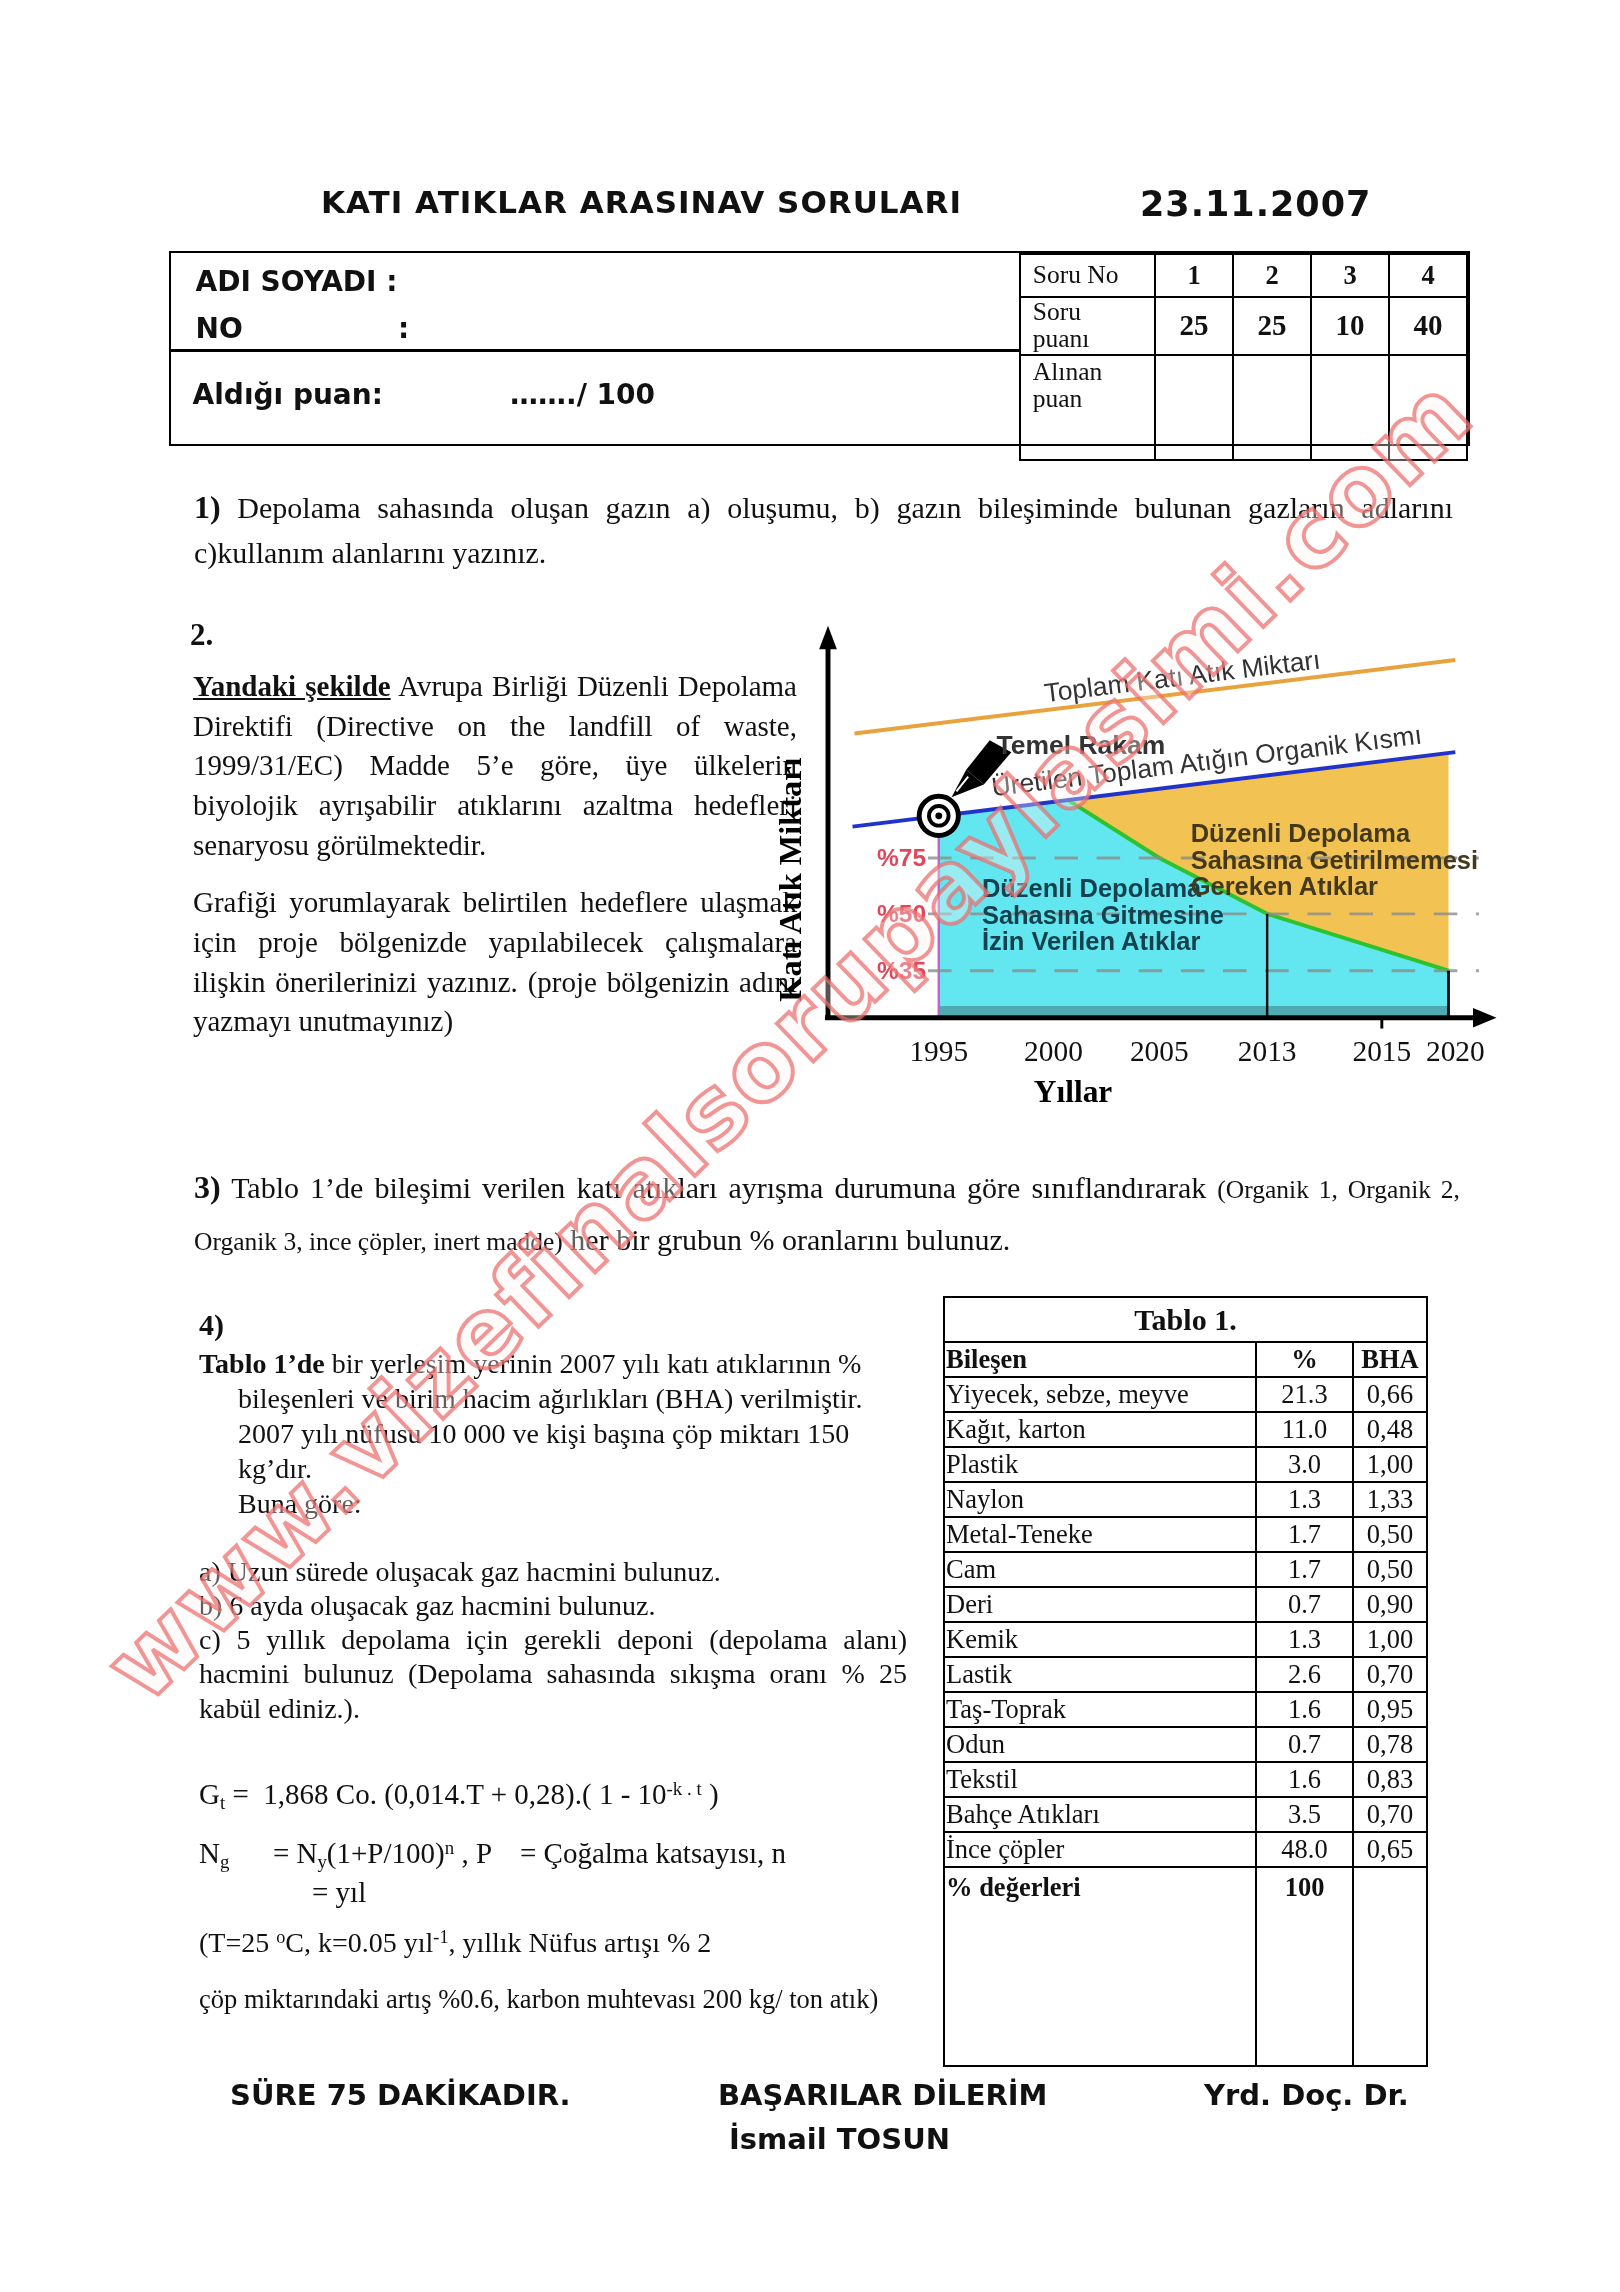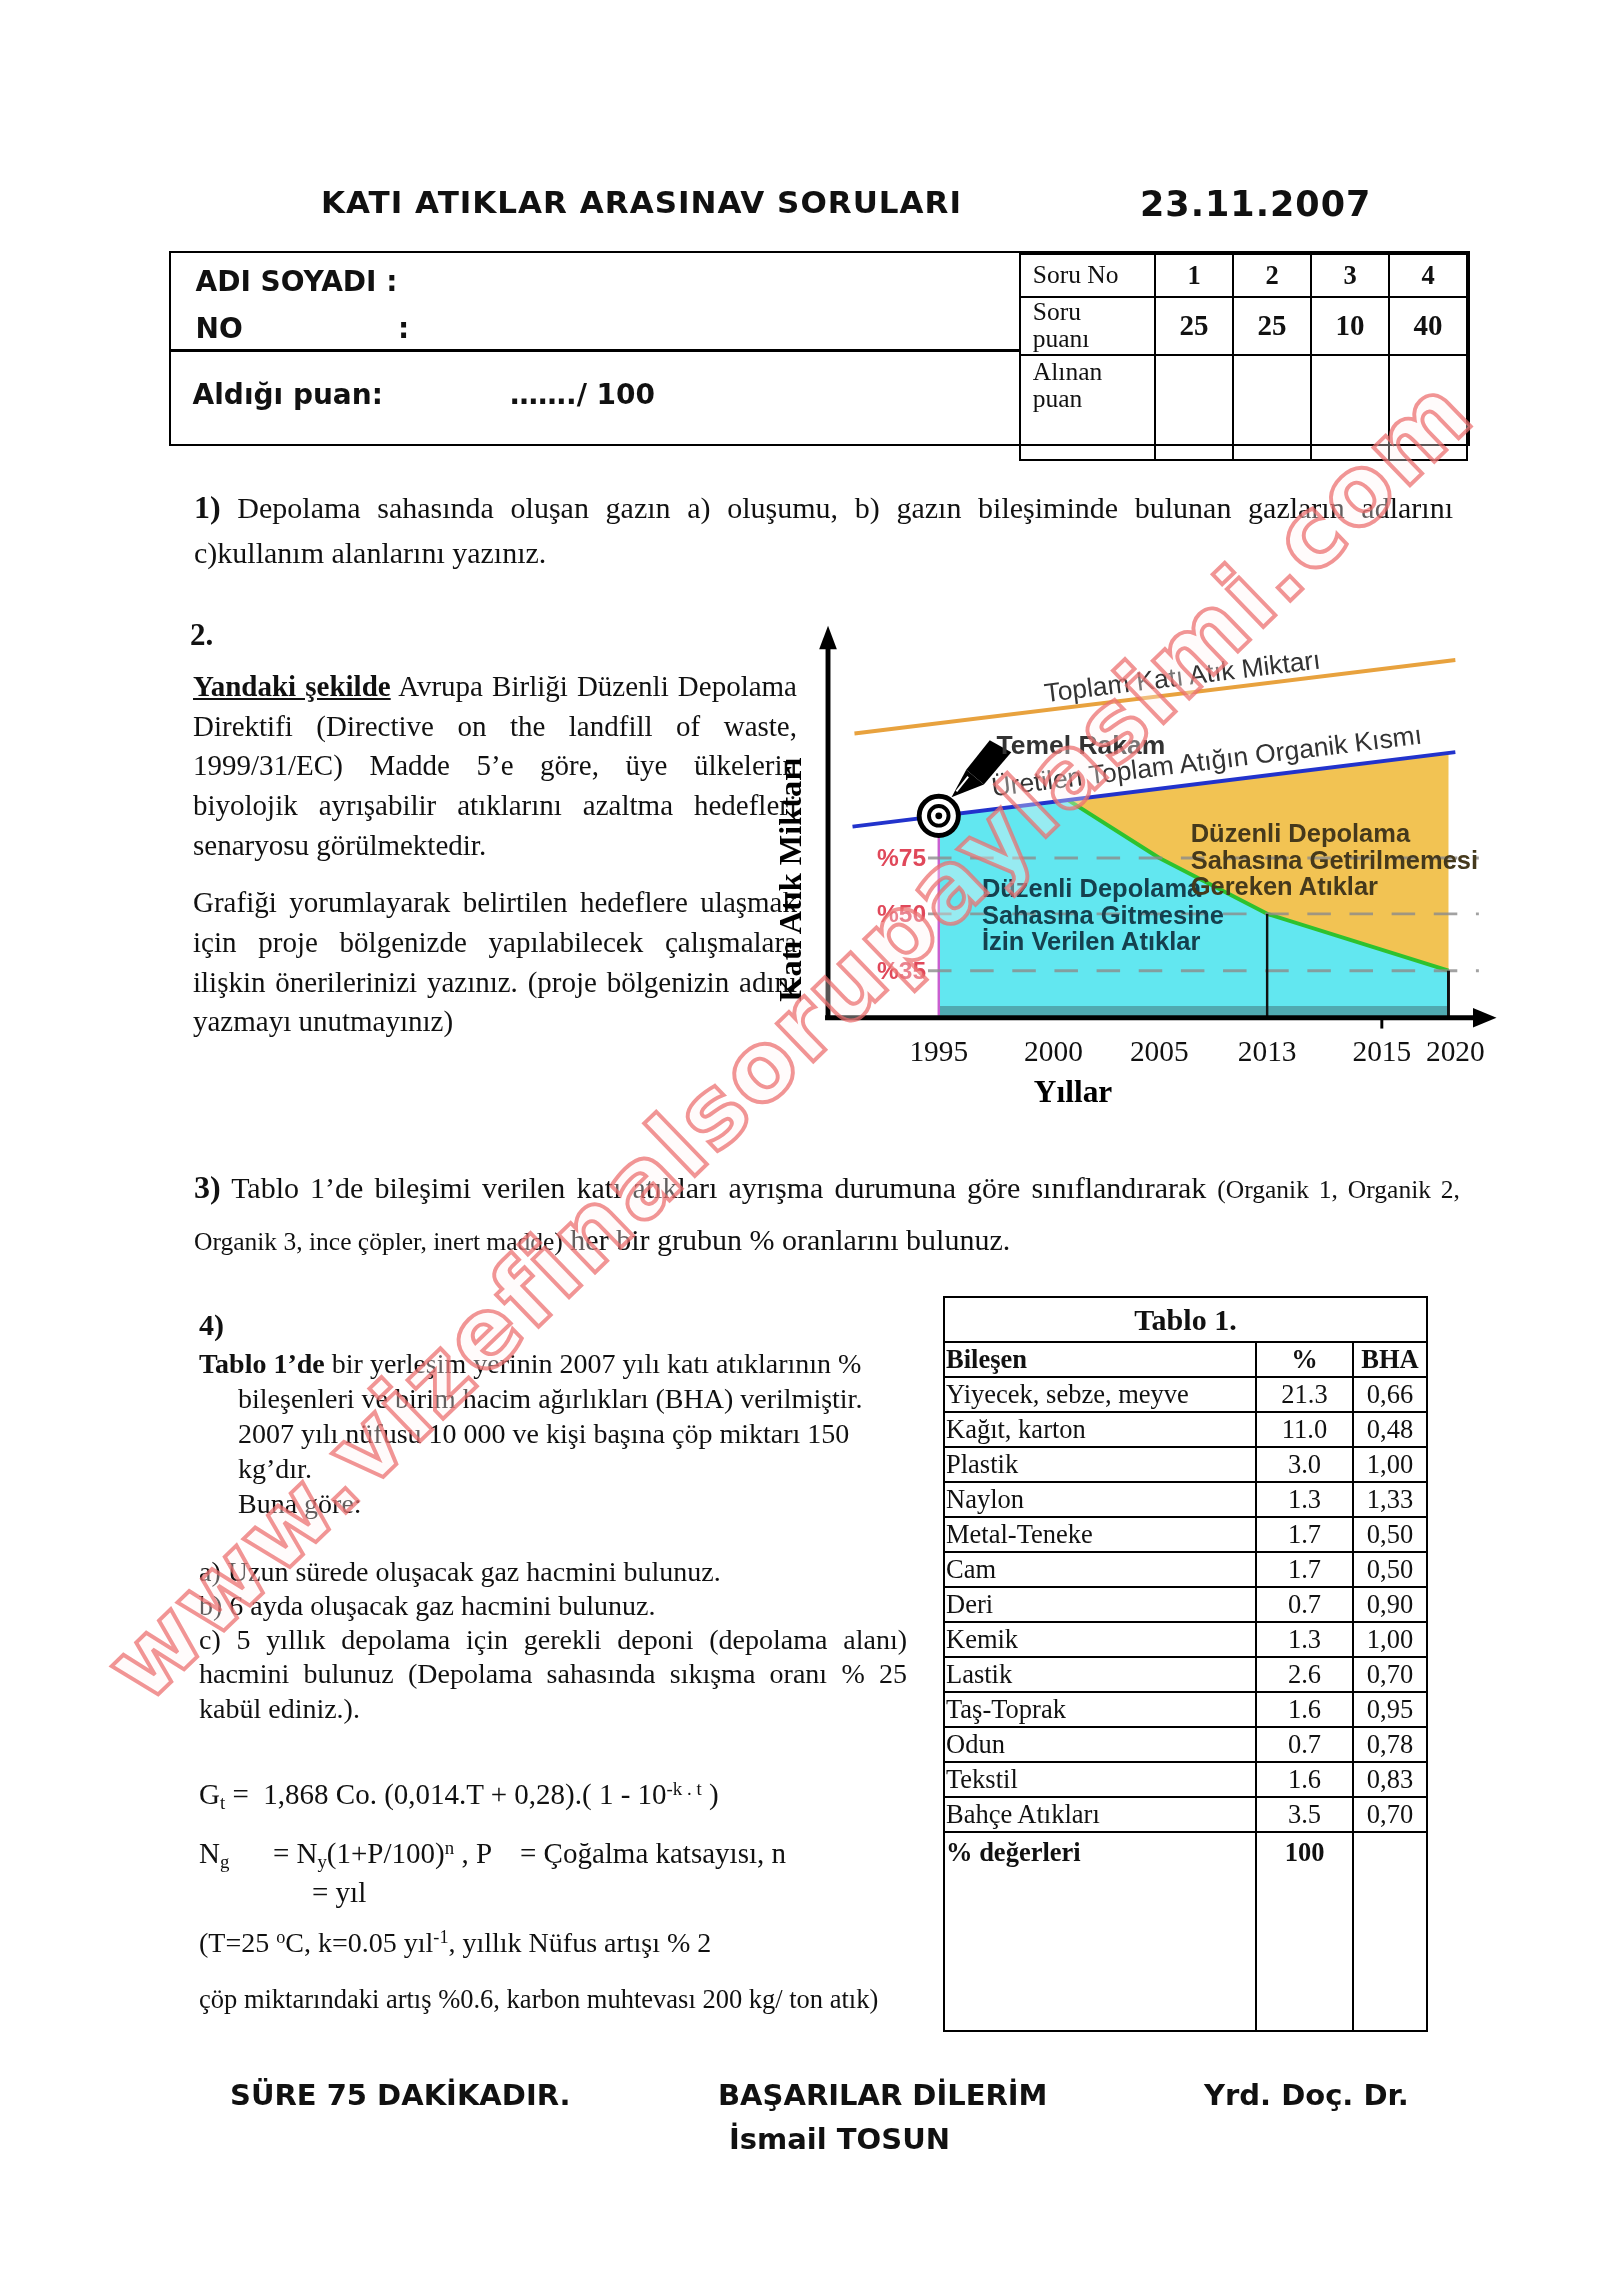--- a/index.html
+++ b/index.html
@@ -304,20 +304,25 @@
       <tr>
             <td class="name">Tekstil</td>
             <td class="c">1.6</td>
             <td class="c">0,83</td>
           </tr>
       <tr>
             <td class="name">Bahçe Atıkları</td>
             <td class="c">3.5</td>
             <td class="c">0,70</td>
           </tr>
+      <tr>
+            <td class="name">İnce çöpler</td>
+            <td class="c">48.0</td>
+            <td class="c">0,65</td>
+          </tr>
       <tr class="total">
         <td class="name">% değerleri</td>
         <td class="c">100</td>
         <td></td>
       </tr>
     </tbody>
       </table>
   </div>
 
   <div class="abs sans f1">SÜRE 75 DAKİKADIR.</div>

